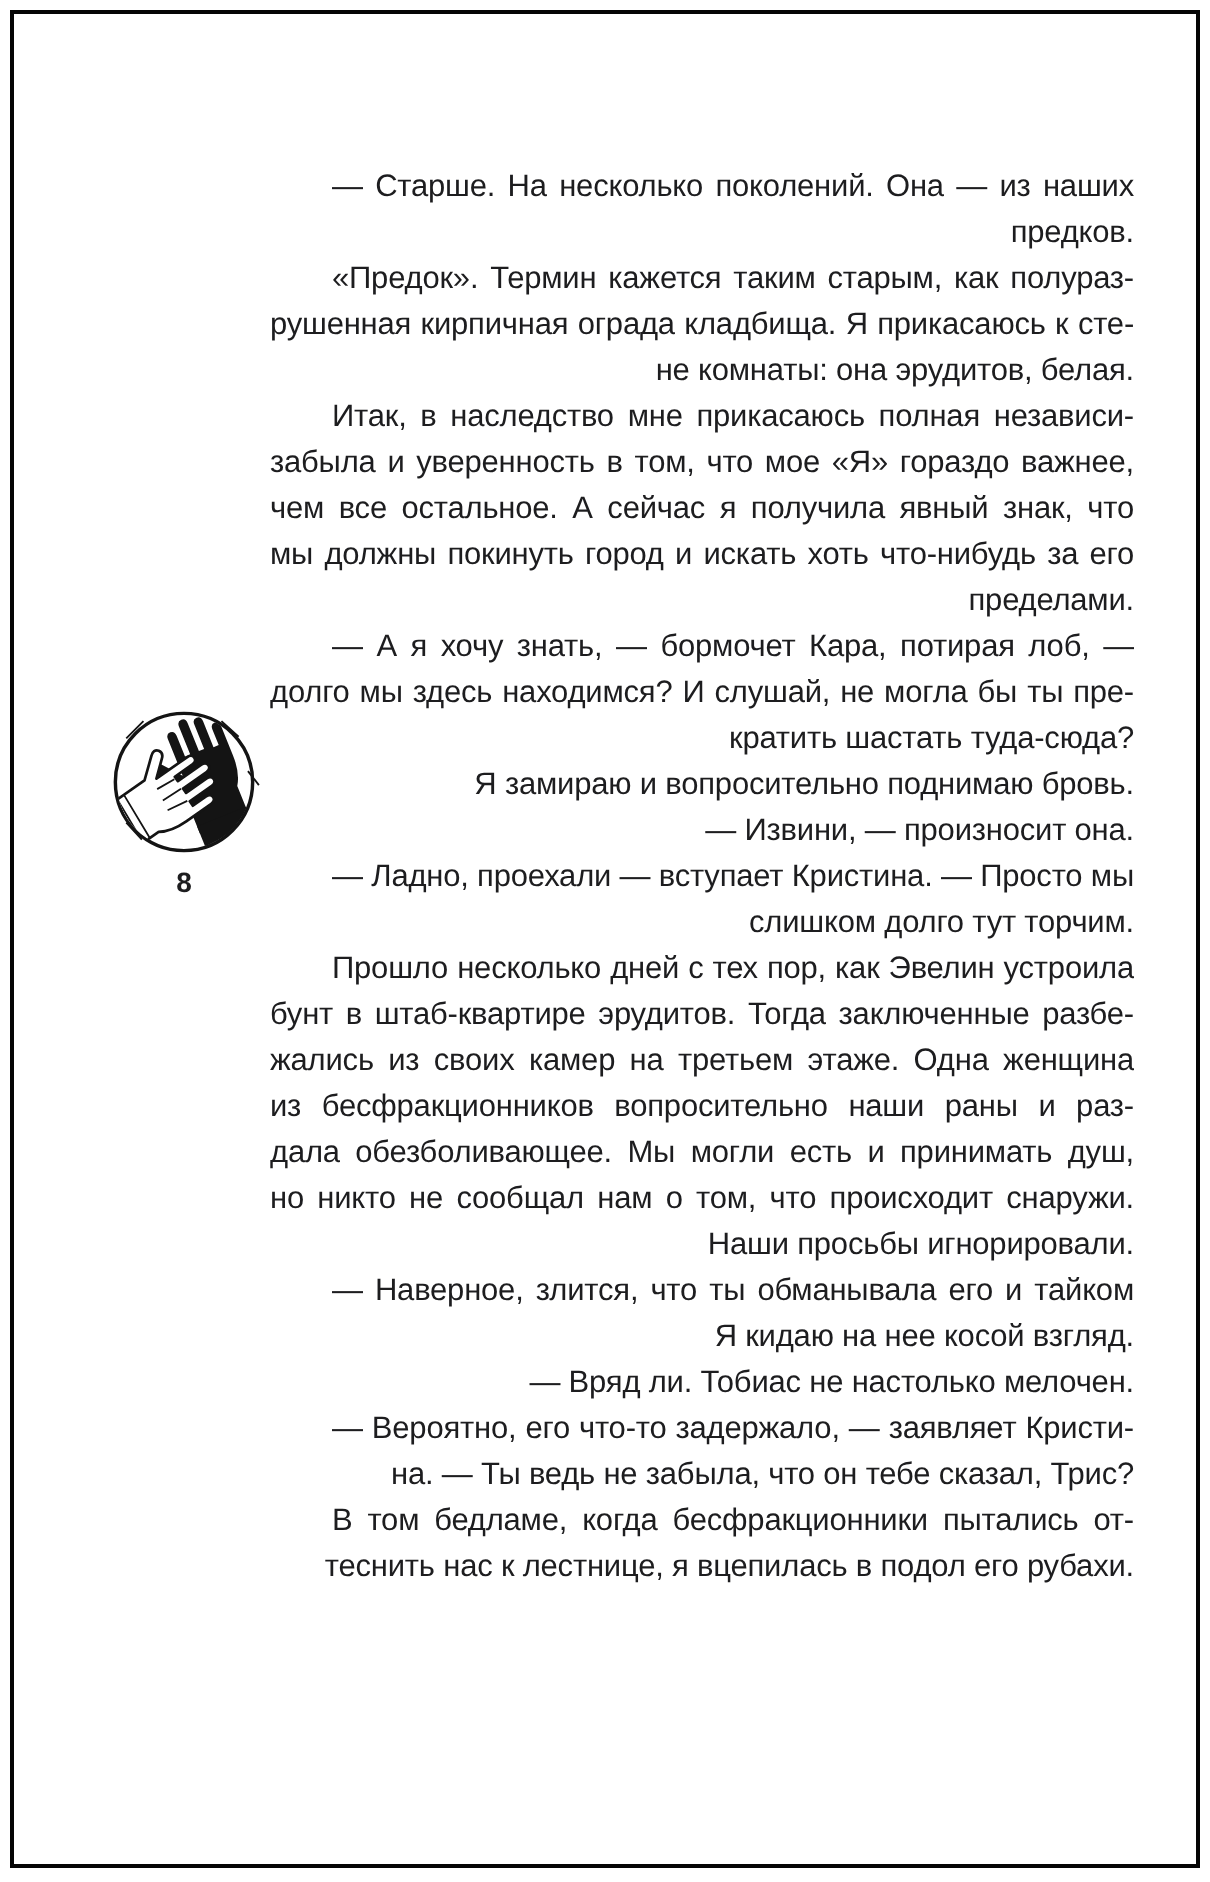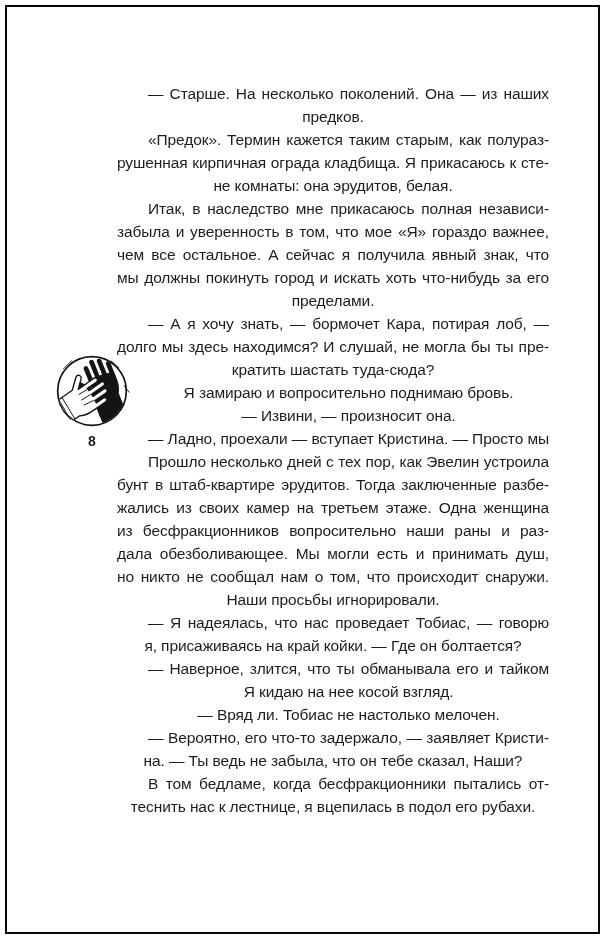--- a/index.html
+++ b/index.html
@@ -13,33 +13,33 @@
   }
   .frame{
     position:absolute;
     left:5px;top:5px;
     width:591px;height:925px;
     border:2px solid #050505;
     pointer-events:none;
   }
   .text-col{
     position:absolute;
-    left:117px;top:82px;
+    left:135px;top:82px;
     width:432px;
     color:#1d1d1f;
     font-size:15.5px;
     line-height:23px;
     letter-spacing:-0.1px;
   }
   .para{margin:0;padding:0;}
   .line{
     height:23px;
     line-height:23px;
     overflow:hidden;
-    text-align:center;
+    text-align:right;
   }
   .line.indent{text-indent:31px;}
   .line.jl{text-align:justify;}
   .line.jl::after{content:"";display:inline-block;width:100%;height:0;}
   .it{}
   .margin-art{
     position:absolute;
     left:53px;top:352px;
     width:78px;
     text-align:center;
@@ -107,46 +107,43 @@
         <div class="line"><span>кратить шастать туда-сюда?</span></div>
       </div>
       <div class="para">
         <div class="line indent"><span>Я замираю и вопросительно поднимаю бровь.</span></div>
       </div>
       <div class="para">
         <div class="line indent"><span>— Извини, — произносит она.</span></div>
       </div>
       <div class="para">
         <div class="line indent jl"><span>— Ладно, проехали — вступает Кристина. — Просто мы</span></div>
+        <div class="line"><span>слишком долго тут торчим.</span></div>
       </div>
       <div class="para">
         <div class="line indent jl"><span>Прошло несколько дней с тех пор, как Эвелин устроила</span></div>
         <div class="line jl"><span>бунт в штаб-квартире эрудитов. Тогда заключенные разбе-</span></div>
         <div class="line jl"><span>жались из своих камер на третьем этаже. Одна женщина</span></div>
         <div class="line jl"><span>из бесфракционников вопросительно наши раны и раз-</span></div>
         <div class="line jl"><span>дала обезболивающее. Мы могли есть и принимать душ,</span></div>
         <div class="line jl"><span>но никто не сообщал нам о том, что происходит снаружи.</span></div>
         <div class="line"><span>Наши просьбы игнорировали.</span></div>
-      </div>
-      <div class="para">
-        <div class="line indent jl"><span>— Я надеялась, что нас проведает Тобиас, — говорю</span></div>
-        <div class="line"><span>я, присаживаясь на край койки. — Где он болтается?</span></div>
       </div>
       <div class="para">
         <div class="line indent jl"><span>— Наверное, злится, что ты обманывала его и тайком</span></div>
       </div>
       <div class="para">
         <div class="line indent"><span>Я кидаю на нее косой взгляд.</span></div>
       </div>
       <div class="para">
         <div class="line indent"><span>— Вряд ли. Тобиас не настолько мелочен.</span></div>
       </div>
       <div class="para">
         <div class="line indent jl"><span>— Вероятно, его что-то задержало, — заявляет Кристи-</span></div>
-        <div class="line"><span>на. — Ты ведь не забыла, что он тебе сказал, Наши?</span></div>
+        <div class="line"><span>на. — Ты ведь не забыла, что он тебе сказал, Трис?</span></div>
       </div>
       <div class="para">
         <div class="line indent jl"><span>В том бедламе, когда бесфракционники пытались от-</span></div>
         <div class="line"><span>теснить нас к лестнице, я вцепилась в подол его рубахи.</span></div>
       </div>
     </div>
 
 </div>
 
 </body></html>

